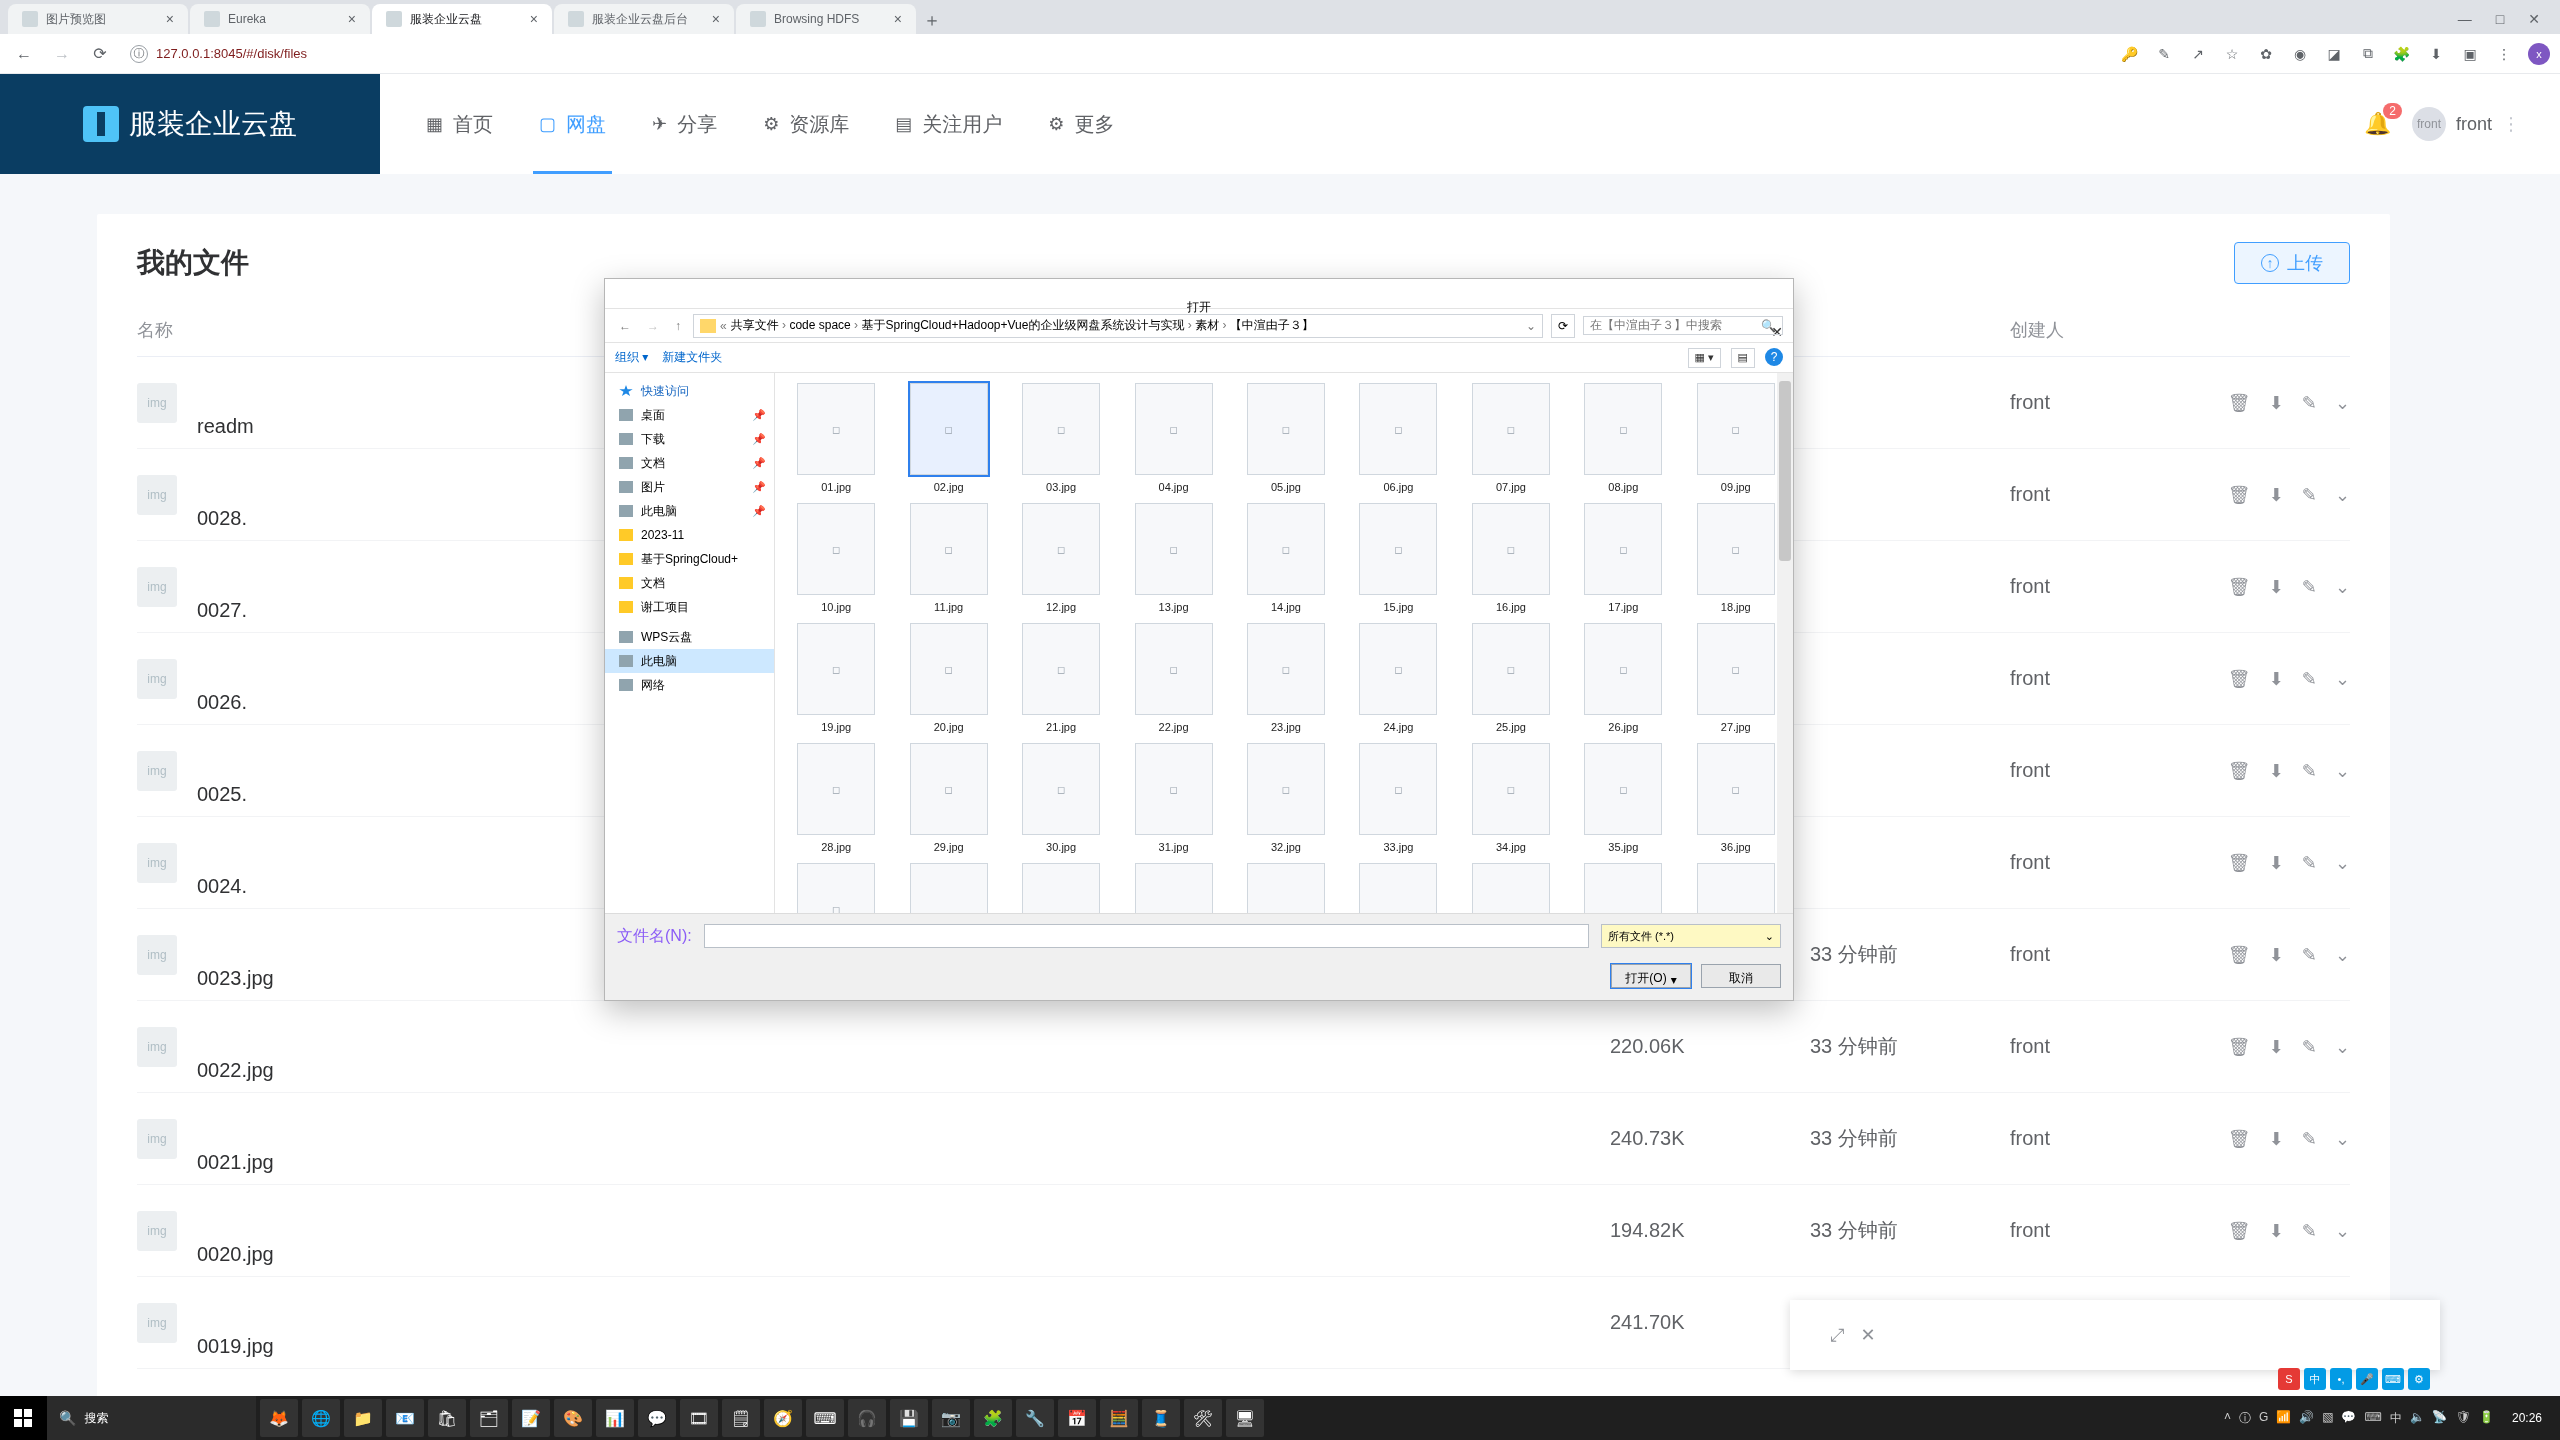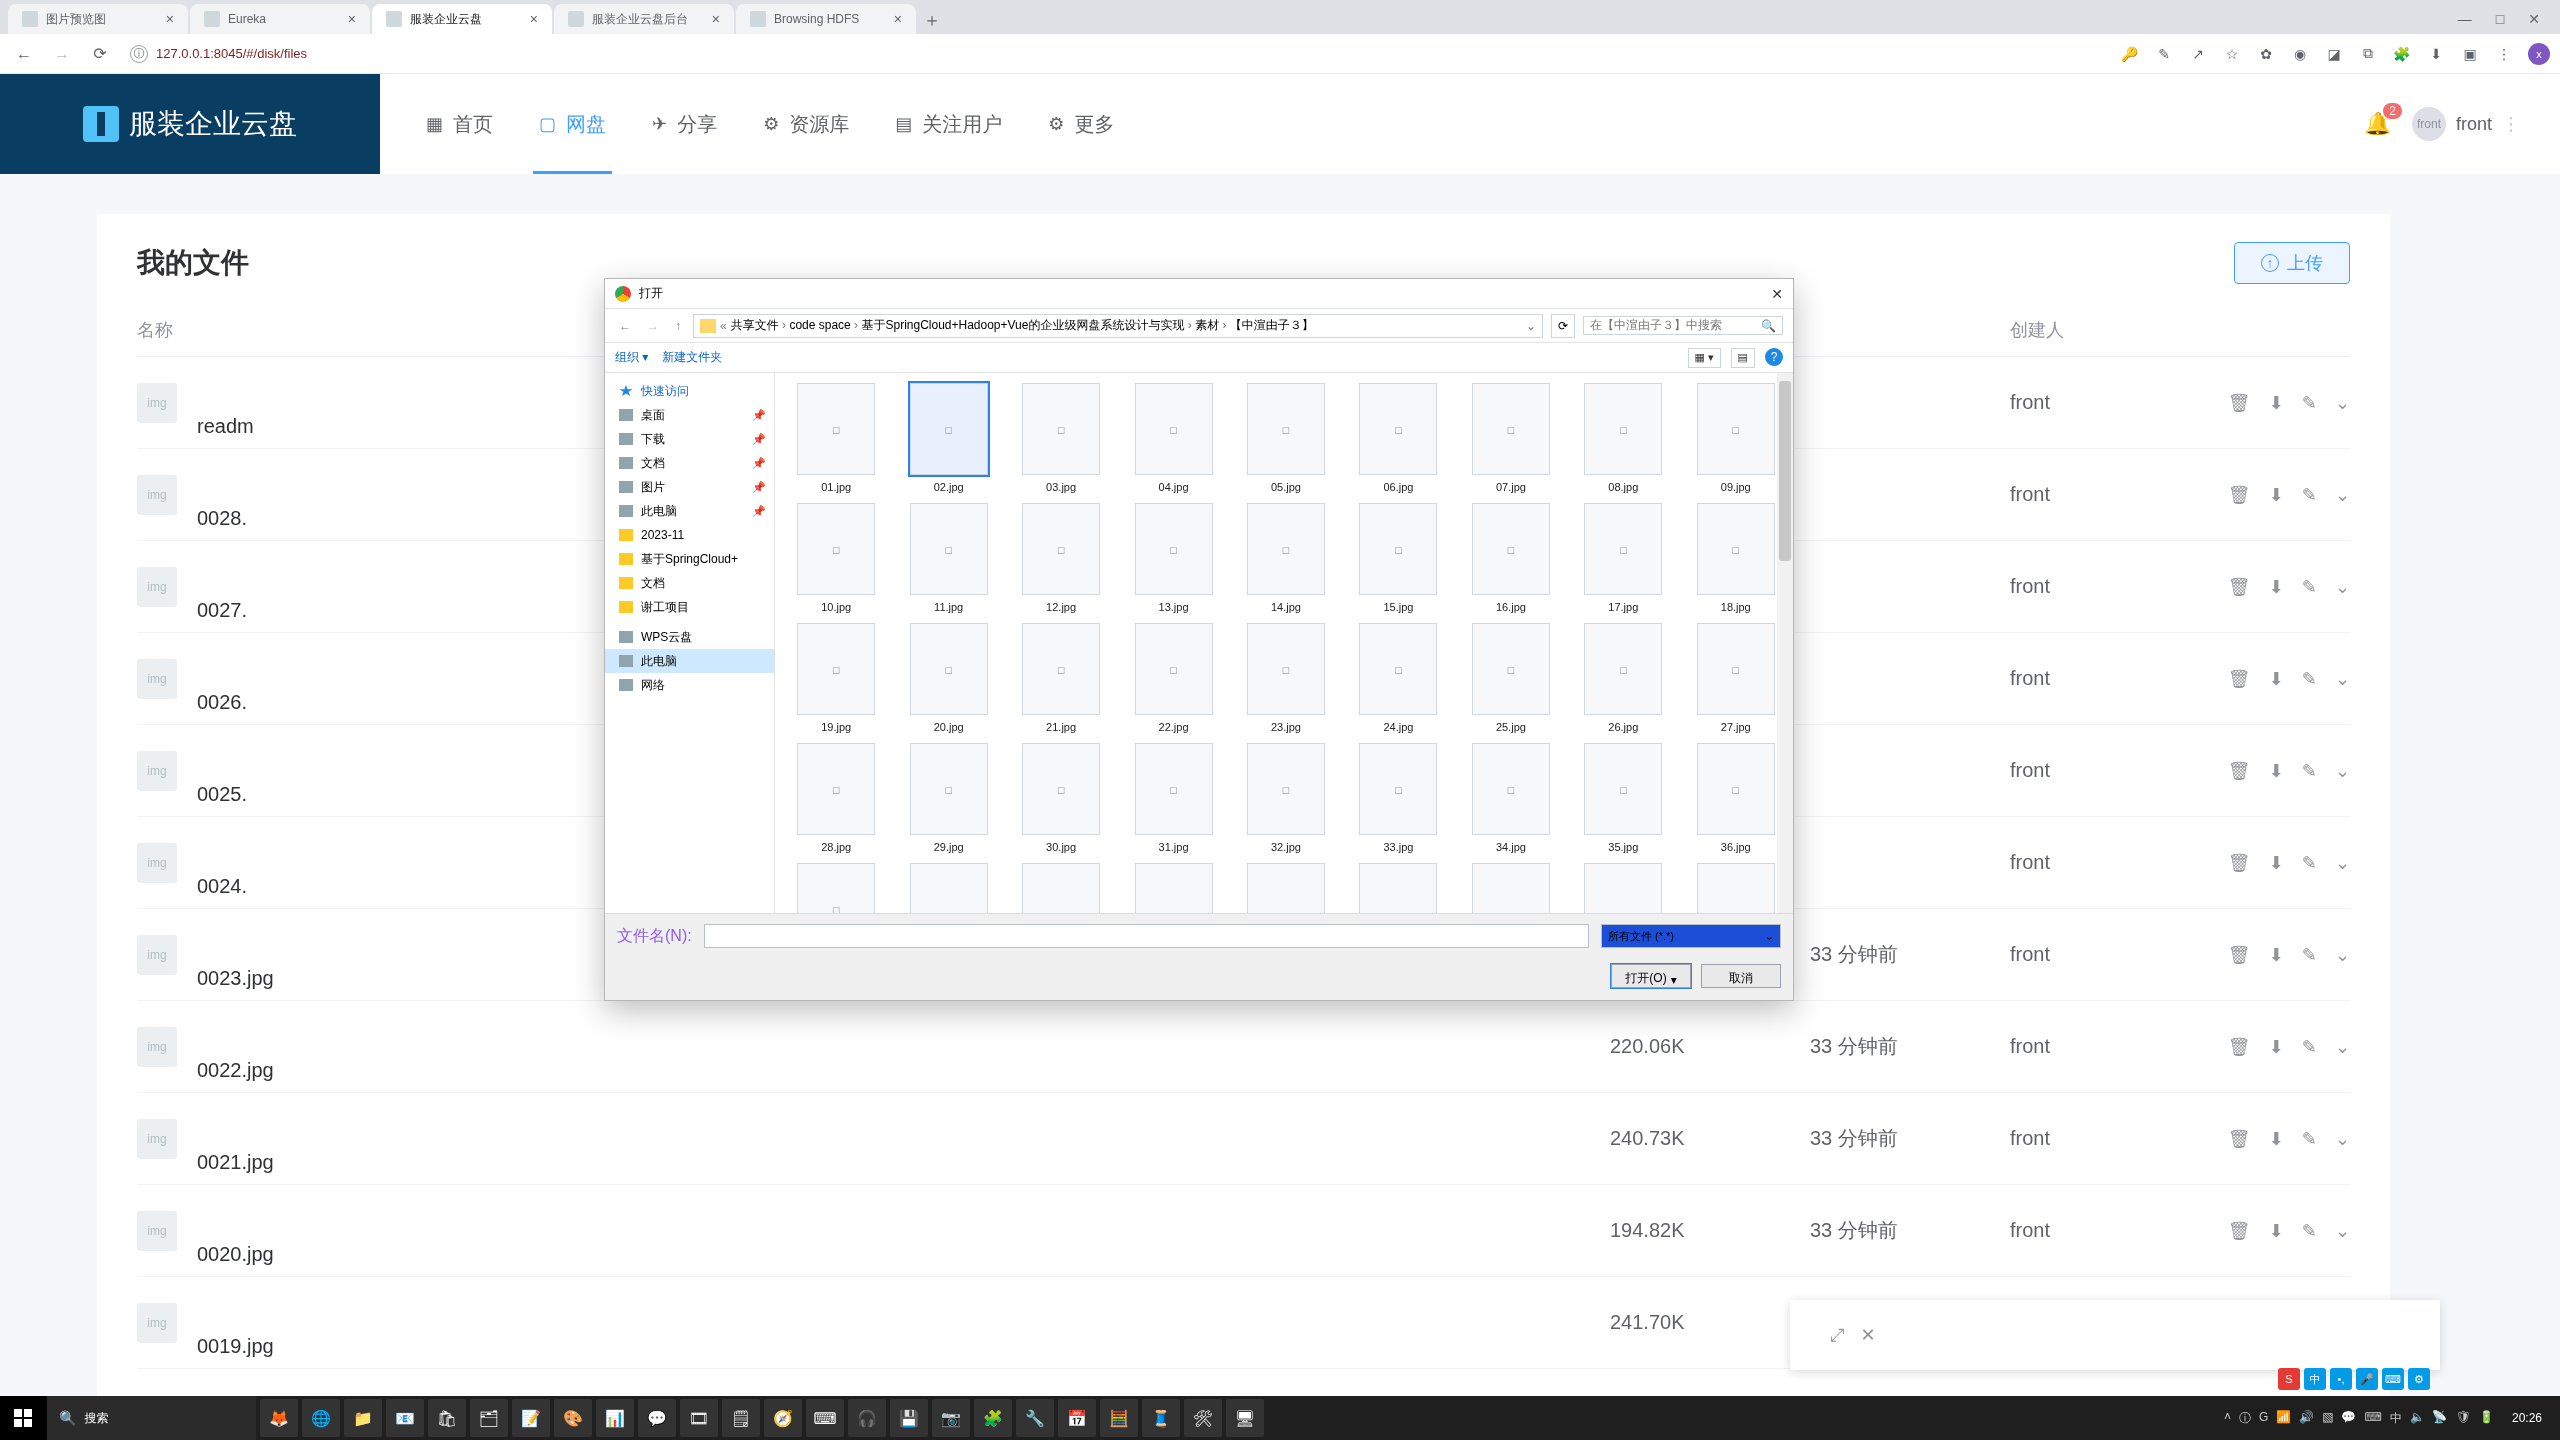--- a/index.html
+++ b/index.html
@@ -50,21 +50,21 @@
   .col-time{width:200px;text-align:left;}
   .col-creator{width:140px;text-align:left;}
   .col-ops{width:200px;}
   .row{display:flex;align-items:center;height:92px;border-bottom:1px solid #f2f3f5;font-size:20px;color:#606266;}
   .row .thumb{width:40px;height:40px;background:#eceff1;border-radius:3px;margin-right:20px;display:flex;align-items:center;justify-content:center;color:#b0bec5;font-size:12px;}
   .row .fname{color:#303133;margin-top:48px;}
   .row .ops{display:flex;gap:18px;color:#909399;font-size:18px;justify-content:flex-end;}
   .ops span{cursor:pointer;}
   
   .file-dialog{position:absolute;left:604px;top:278px;width:1190px;background:#fff;border:1px solid #b6b6b6;box-shadow:0 10px 30px rgba(0,0,0,.25);font-size:12px;color:#000;}
-  .fd-title{height:30px;display:flex;align-items:center;gap:8px;padding:0 10px;border-bottom:1px solid #e3e3e3;}
+  .fd-title{height:30px;display:flex;align-items:center;gap:8px;padding:12px 10px;border-bottom:1px solid #e3e3e3;flex-direction:column;}
   .fd-title .chromico{width:16px;height:16px;border-radius:50%;background:conic-gradient(#ea4335 0 33%,#fbbc05 0 66%,#34a853 0);}
   .fd-title .ttl{font-size:12px;}
   .fd-title .x{margin-left:auto;font-size:14px;color:#333;cursor:pointer;}
   .fd-path{height:34px;display:flex;align-items:center;gap:8px;padding:0 10px;border-bottom:1px solid #e3e3e3;}
   .fd-path .ar{color:#7a7a7a;padding:0 4px;}
   .fd-path .crumbs{flex:1;display:flex;align-items:center;border:1px solid #cfd4da;height:24px;padding:0 6px;gap:4px;background:#fff;}
   .fd-path .crumbs .fold{width:16px;height:14px;background:#ffd76a;display:inline-block;}
   .fd-path .crumbs span.sep{color:#7a7a7a;}
   .fd-path .refresh{border:1px solid #cfd4da;width:24px;height:24px;display:flex;align-items:center;justify-content:center;}
   .fd-path .search{border:1px solid #cfd4da;height:19px;width:200px;display:flex;align-items:center;padding:0 6px;color:#777;}
@@ -87,21 +87,21 @@
   .grid-wrap{display:grid;grid-template-columns:repeat(9, 1fr);gap:10px 18px;}
   .gi{display:flex;flex-direction:column;align-items:center;}
   .gi .th{width:78px;height:92px;border:1px solid #d0d7de;background:#f7f8fa;display:flex;align-items:center;justify-content:center;color:#9aa3ad;font-size:10px;}
   .gi.sel .th{outline:2px solid #2f80ed; background:#e8f0fe;}
   .gi .cap{margin-top:6px;font-size:11px;color:#222;}
   .fd-scroll{position:absolute;right:0;top:0;bottom:0;width:16px;background:#f1f1f1;}
   .fd-scroll .thumb-s{position:absolute;left:2px;width:12px;top:8px;height:180px;background:#c7c7c7;border-radius:3px;}
   .fd-foot{border-top:1px solid #dcdcdc;background:#f0f0f0;padding:10px 12px;display:flex;align-items:center;gap:12px;}
   .fd-foot label{font-size:16px;color:#8b5cf6;}
   .fd-foot .fname-in{flex:1;border:1px solid #b9c0c8;height:24px;background:#fff;}
-  .fd-foot .filter{width:180px;border:1px solid #b9c0c8;height:24px;display:flex;align-items:center;padding:0 6px;justify-content:space-between;font-size:11px;background:#1d4ed8;}
+  .fd-foot .filter{width:180px;border:1px solid #b9c0c8;height:24px;display:flex;align-items:center;padding:0 6px;justify-content:space-between;font-size:11px;background:#fef9c3;}
   .winbtn{border:1px solid #9aa3ad;background:#e9e9e9;height:24px;min-width:80px;font-size:12px;display:flex;align-items:flex-end;justify-content:center;}
   .winbtn.primary{outline:1px solid #2f80ed;}
   .fd-foot-bottom{background:#f0f0f0;padding:6px 12px 12px 12px;display:flex;justify-content:flex-end;gap:10px;}
   
   .toast{position:fixed;right:120px;bottom:70px;width:650px;height:70px;background:#fff;box-shadow:0 2px 10px rgba(0,0,0,.15);display:flex;align-items:center;padding:0 24px;font-size:22px;color:#303133;}
   .toast .tx{flex:1;}
   .toast .ic{color:#909399;font-size:18px;margin-left:16px;cursor:pointer;}
   
   .taskbar{position:fixed;left:0;right:0;bottom:0;height:44px;background:#1f1f1f;display:flex;align-items:center;color:#fff;font-size:12px;}
   .tb-left{display:flex;align-items:center;height:100%;}

